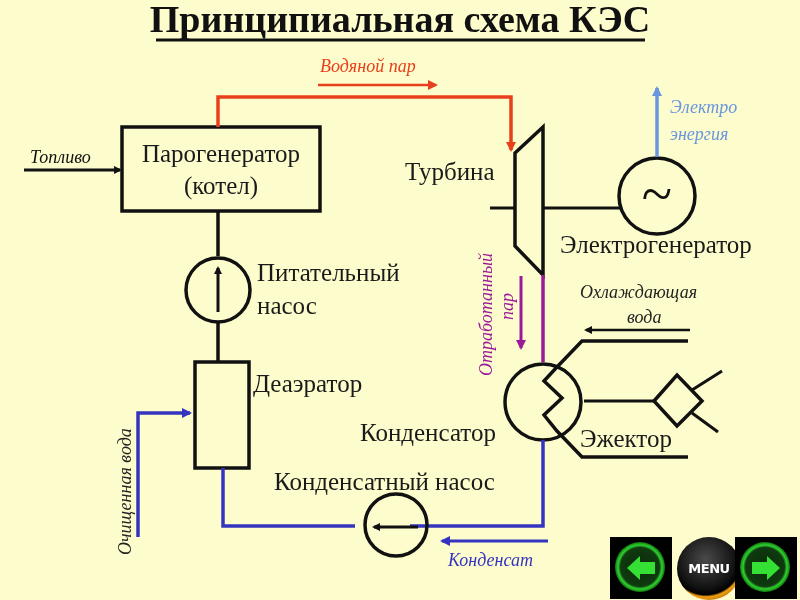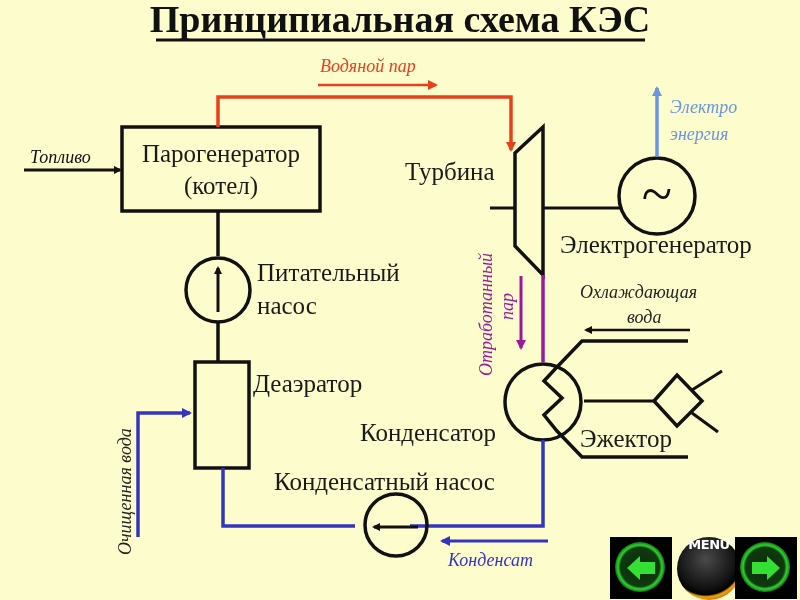--- a/index.html
+++ b/index.html
@@ -7,21 +7,21 @@
   #diagram { position: absolute; left: 0; top: 0; width: 800px; height: 600px; }
   .title { font-family: "Liberation Serif", serif; font-weight: bold; font-size: 38px; fill: #111; }
   .lbl { font-family: "Liberation Serif", serif; font-size: 25px; fill: #1a1a1a; }
   .ital { font-family: "Liberation Serif", serif; font-style: italic; font-size: 18px; }
   .nav { position: absolute; top: 537px; width: 62px; height: 62px; }
   .nav-side { background: #000; }
   .nav-ring { position: absolute; left: 5px; top: 5px; width: 50px; height: 50px; border-radius: 50%;
     background: radial-gradient(circle, #0b2a0b 0%, #0f3a0f 55%, #2fd12f 62%, #0b6a0b 72%, #000 80%); }
   .menu-btn { position: absolute; left: 677px; top: 537px; width: 64px; height: 63px; border-radius: 50%;
     background: radial-gradient(circle at 45% 35%, #4a4a4a 0%, #111 55%, #000 66%, #f0a010 70%, #b86a00 80%, #fdfccc 82%);
-    display: flex; align-items: flex-start; justify-content: center; }
+    display: flex; align-items: center; justify-content: center; }
   .menu-btn span { color: #fff; font-family: "DejaVu Sans", sans-serif; font-weight: bold; font-size: 13px; letter-spacing: -0.5px; }
 </style>
 </head>
 <body>
 
 <svg id="diagram" viewBox="0 0 800 600" xmlns="http://www.w3.org/2000/svg">
   <defs>
     <marker id="arBlack" markerWidth="8" markerHeight="8" refX="6" refY="4" orient="auto" markerUnits="userSpaceOnUse">
       <path d="M0,0 L8,4 L0,8 Z" fill="#111"></path>
     </marker>

